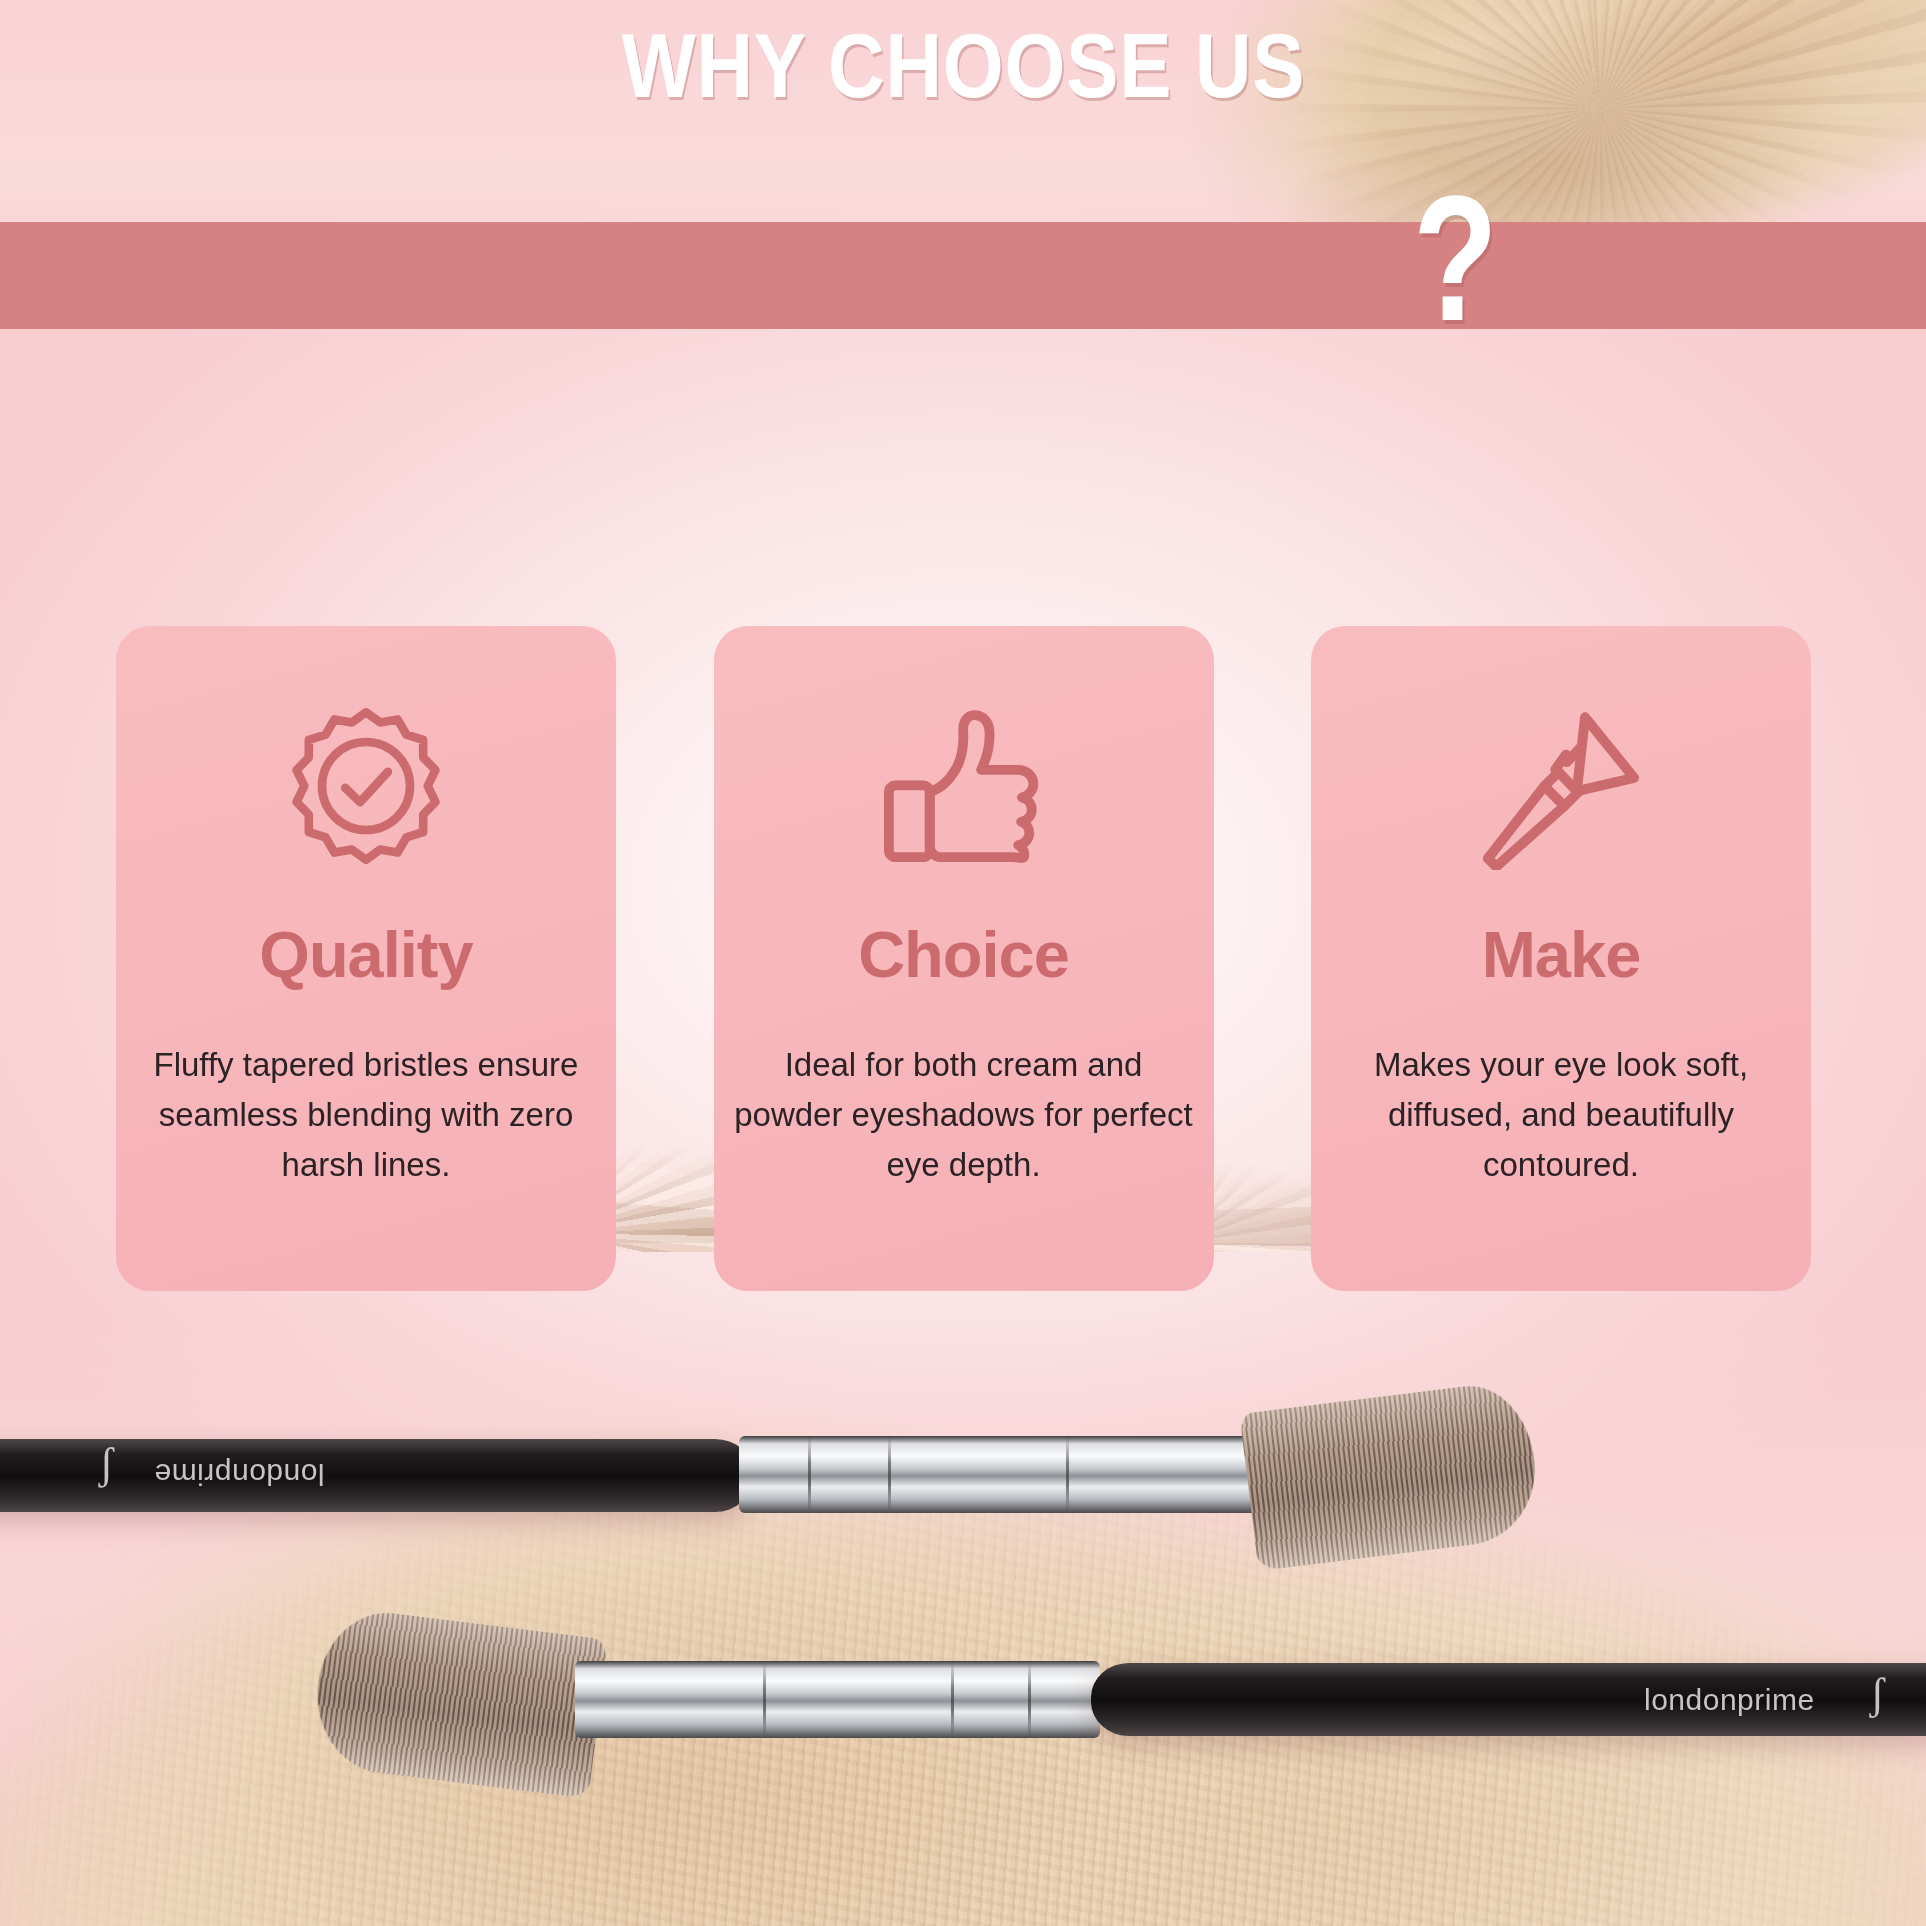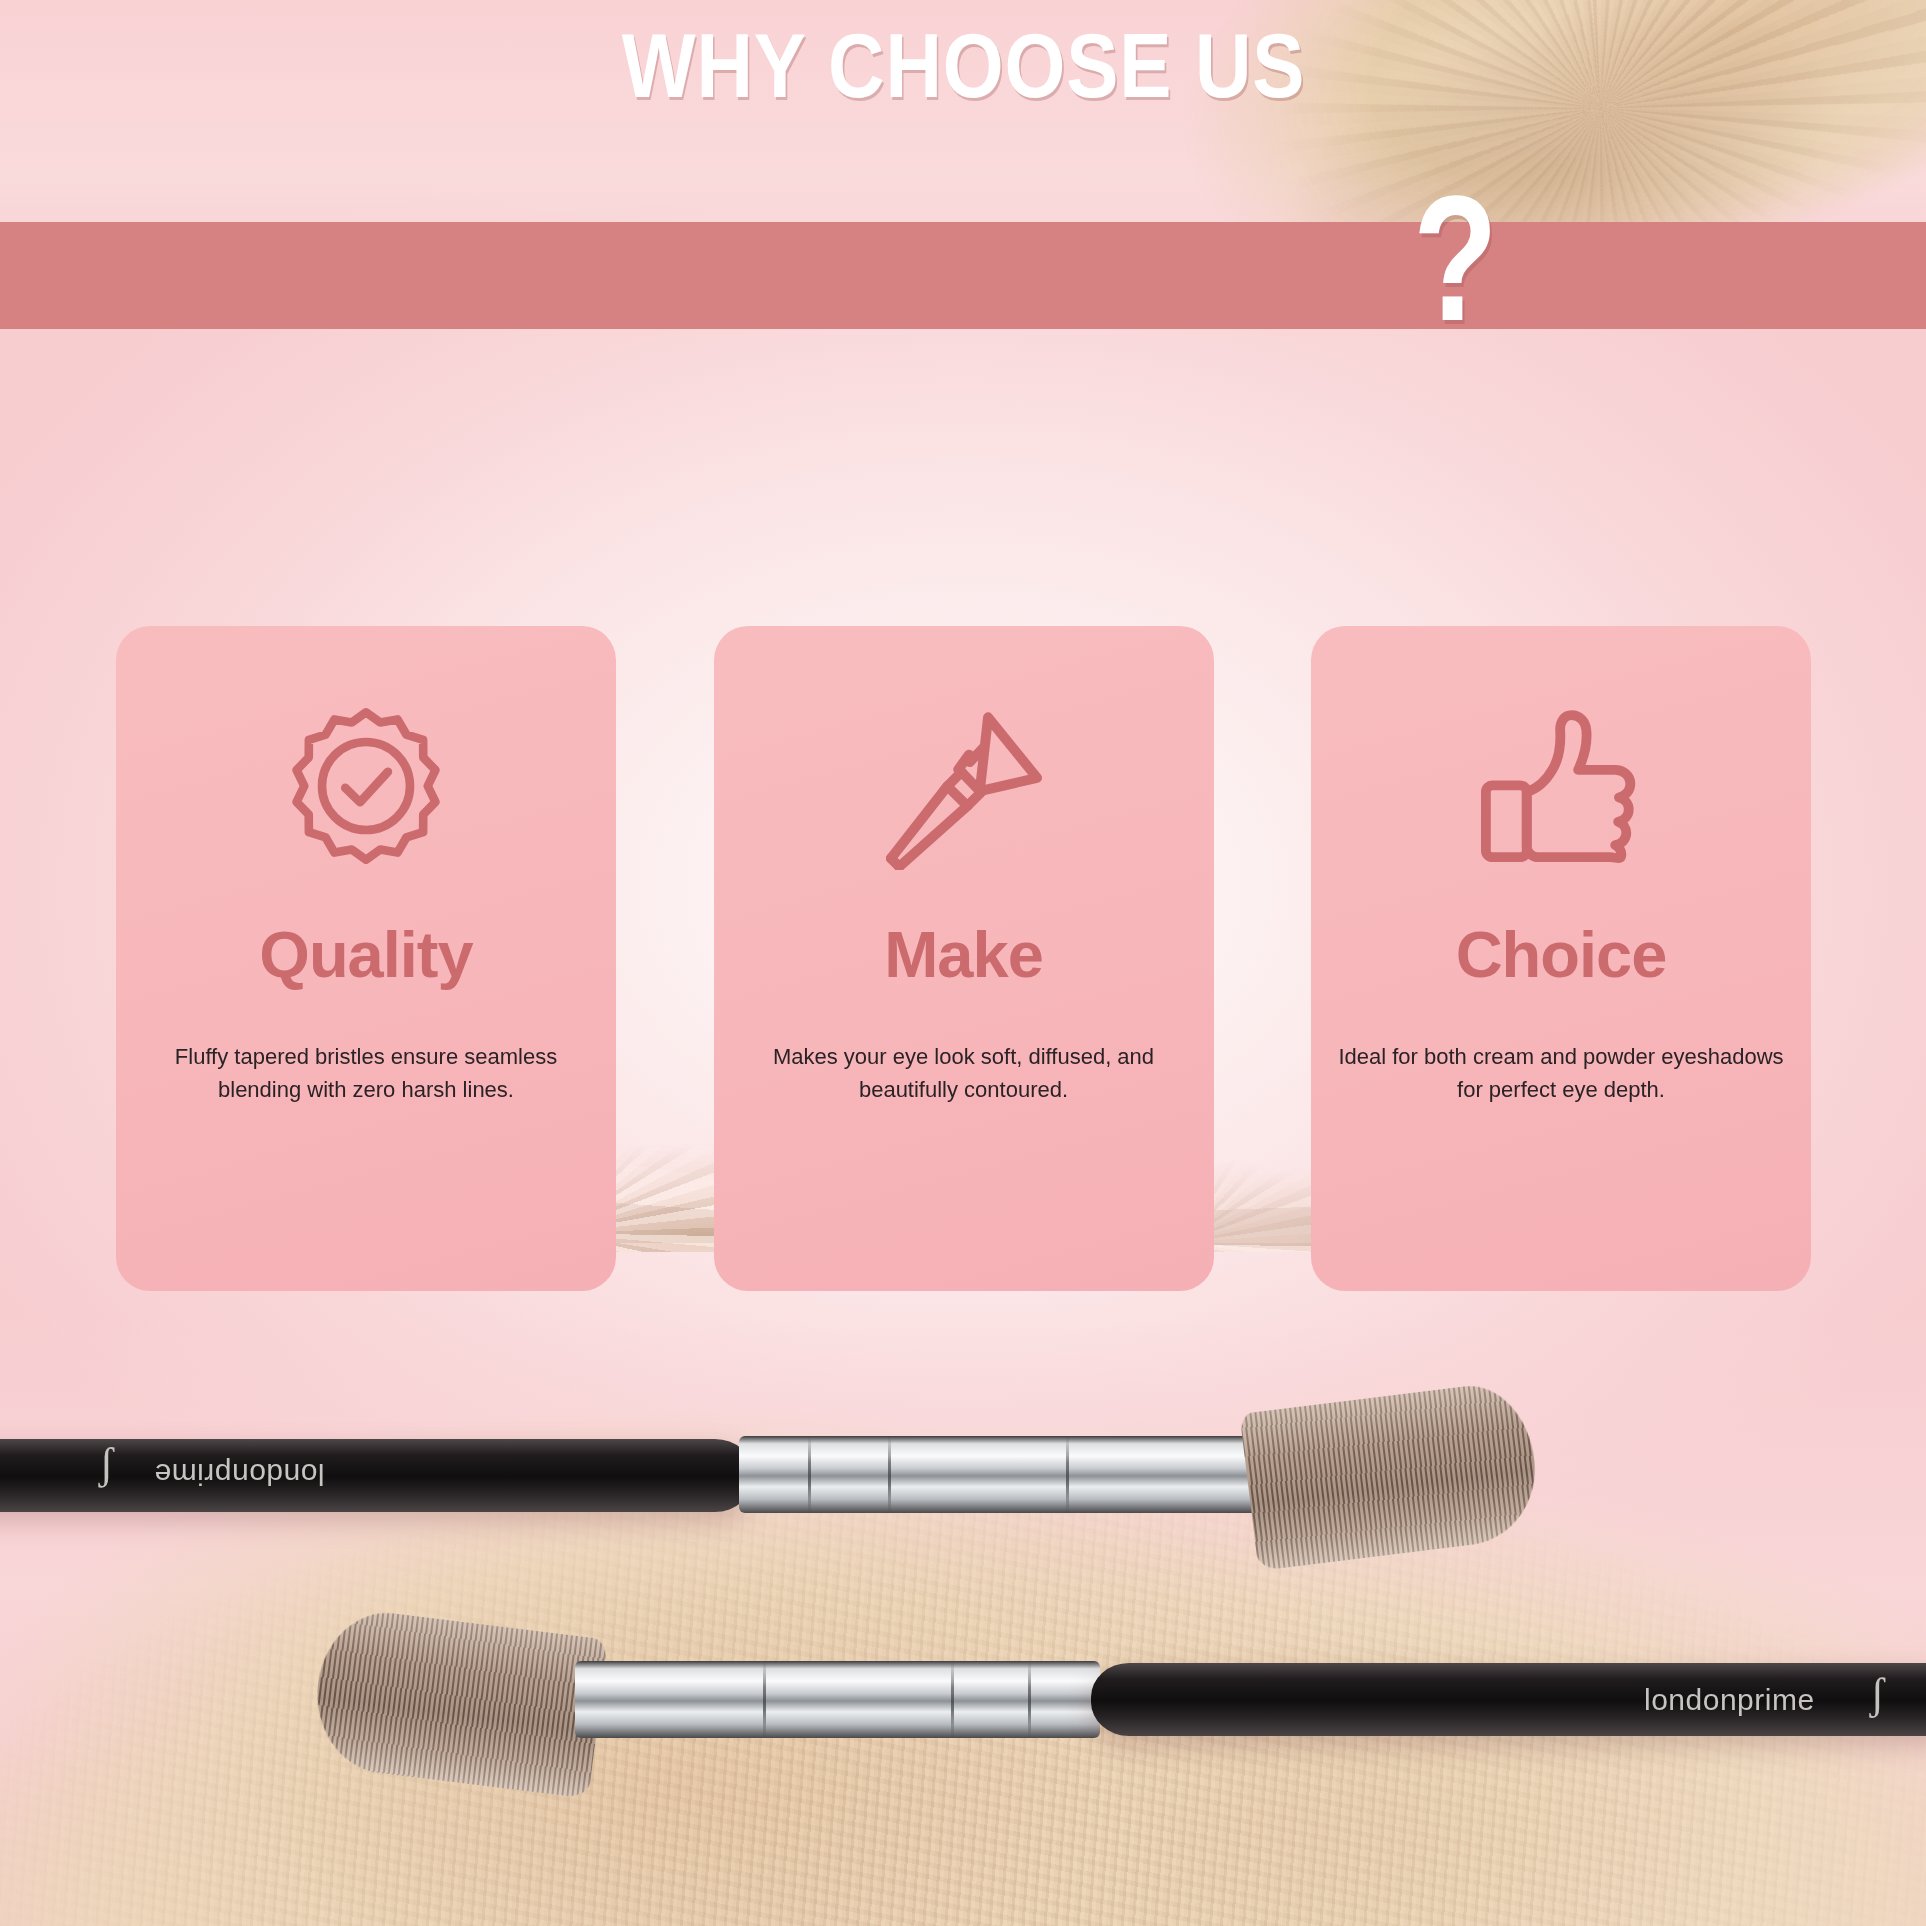--- a/index.html
+++ b/index.html
@@ -126,21 +126,21 @@
   .card-icon svg { display:block; }
   .card-title {
     margin-top:51px;
     font-family:"Liberation Sans", sans-serif;
     font-weight:bold; font-size:65px; line-height:1;
     color:#cc6b6e; letter-spacing:-1px;
   }
   .card-desc {
     margin-top:53px; width:465px;
     font-family:"Liberation Sans", sans-serif;
-    font-size:22px; line-height:1.52; color:#2b2226;
+    font-size:33px; line-height:1.52; color:#2b2226;
     text-align:center;
   }
 
   
   .brush-layer { position:absolute; inset:0; z-index:8; pointer-events:none; }
   .brush { position:absolute; }
 
   .brush-top { left:-79px; top:1386px; width:1911px; height:238px; }
   .brush-bottom { left:238px; top:1604px; width:1742px; height:248px; }
 
@@ -204,57 +204,57 @@
           <path d="M50 5 L58.6 11.1 L69 9.3 L74.3 18.4 L84.4 21.6 L84.5 32.2 L91.8 39.8 L87.2 49.4
                    L91.8 59 L84.5 66.6 L84.4 77.2 L74.3 80.4 L69 89.5 L58.6 87.7 L50 93.8
                    L41.4 87.7 L31 89.5 L25.7 80.4 L15.6 77.2 L15.5 66.6 L8.2 59 L12.8 49.4
                    L8.2 39.8 L15.5 32.2 L15.6 21.6 L25.7 18.4 L31 9.3 L41.4 11.1 Z"></path>
           <circle cx="50" cy="49.4" r="26.5"></circle>
           <path d="M37.5 50.5 L46.4 59.2 L63.2 40.8"></path>
         </svg>
       </div>
       <div class="card-title">Quality</div>
       <div class="card-desc">Fluffy tapered bristles ensure seamless blending with zero harsh lines.</div>
-    </div>
-
-    <div class="card">
-      <div class="card-icon">
-        <svg width="174" height="166" viewBox="0 0 104 100" fill="none" stroke="#cc6b6e" stroke-width="6" stroke-linecap="round" stroke-linejoin="round">
-          <path d="M66.5 8 L96 44.5 L61.5 52.5 Z"></path>
-          <path d="M61.5 52.5 L50.5 41"></path>
-          <path d="M55 30.5 L48.5 39.5"></path>
-          <path d="M64 26 L55.5 35"></path>
-          <path d="M50.5 41 L42 49.5 L54 61.5 L62.5 53"></path>
-          <path d="M42 49.5 L8 93"></path>
-          <path d="M54 61.5 L13 98"></path>
-          <path d="M8 93 L13 98"></path>
-        </svg>
-      </div>
-      <div class="card-title">Make</div>
-      <div class="card-desc">Makes your eye look soft, diffused, and beautifully contoured.</div>
     </div>
 
     <div class="card">
       <div class="card-icon">
         <svg width="170" height="160" viewBox="0 0 104 98" fill="none" stroke="#cc6b6e" stroke-width="6" stroke-linecap="round" stroke-linejoin="round">
           <rect x="6" y="48" width="25" height="44" rx="4"></rect>
           <path d="M31 52 C38 50 43 45 47 38 C51 31 52 23 51.5 14.5
                    C51.2 9 54 5 58.5 5 C63.5 5 67 8.8 67.5 14
                    C68.3 22 66 31 62.5 38.5 L85 38.5
                    C90.5 38.5 94.5 42.2 94.5 47 C94.5 51.4 91.3 54.6 87.5 55.4
                    C91 56.2 93.5 59.2 93.5 62.8 C93.5 66.6 90.7 69.6 87 70.3
                    C90 71.2 92 74 92 77.2 C92 81 89 84 85.2 84.6
                    C87.6 85.8 89 88 89 90.4 C89 94 86 92 82 92 L38 92
                    C34.5 92 31 89 31 85.5 Z"></path>
         </svg>
       </div>
       <div class="card-title">Choice</div>
       <div class="card-desc">Ideal for both cream and powder eyeshadows for perfect eye depth.</div>
     </div>
 
+    <div class="card">
+      <div class="card-icon">
+        <svg width="174" height="166" viewBox="0 0 104 100" fill="none" stroke="#cc6b6e" stroke-width="6" stroke-linecap="round" stroke-linejoin="round">
+          <path d="M66.5 8 L96 44.5 L61.5 52.5 Z"></path>
+          <path d="M61.5 52.5 L50.5 41"></path>
+          <path d="M55 30.5 L48.5 39.5"></path>
+          <path d="M64 26 L55.5 35"></path>
+          <path d="M50.5 41 L42 49.5 L54 61.5 L62.5 53"></path>
+          <path d="M42 49.5 L8 93"></path>
+          <path d="M54 61.5 L13 98"></path>
+          <path d="M8 93 L13 98"></path>
+        </svg>
+      </div>
+      <div class="card-title">Make</div>
+      <div class="card-desc">Makes your eye look soft, diffused, and beautifully contoured.</div>
+    </div>
+
   </div>
 
   <div class="brush-layer">
 
     <div class="brush brush-top">
       <div class="handle" style="left:0; top:53px; width:832px;"></div>
       <div class="brand brand-mirror" style="left:233px; top:71px;">londonprime</div>
       <div class="brand-mark brand-mirror" style="left:178px; top:59px;">ʃ</div>
 
       <div class="ferrule" style="left:818px; top:50px; width:535px;">

